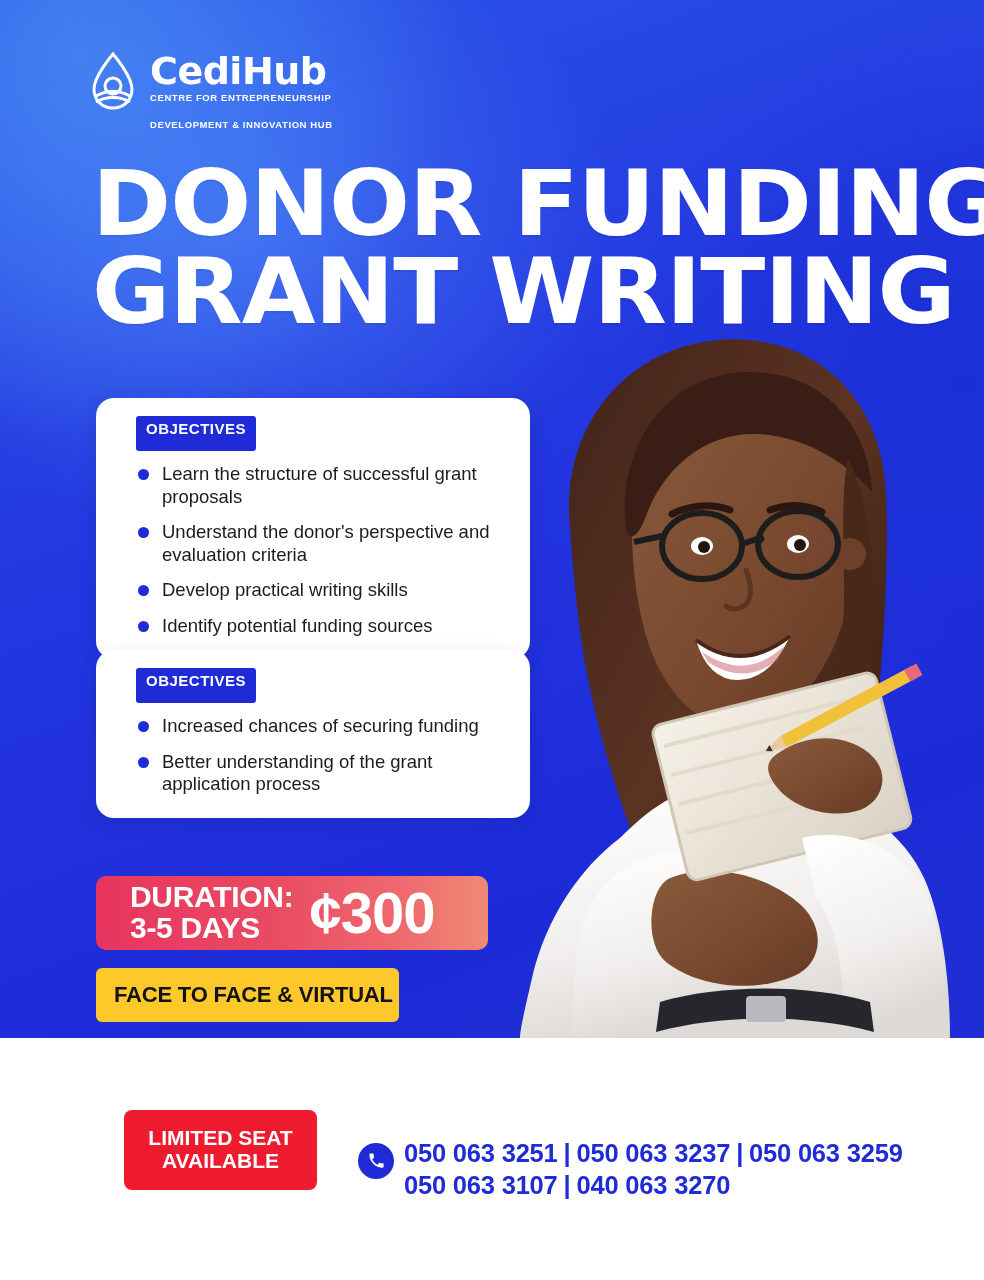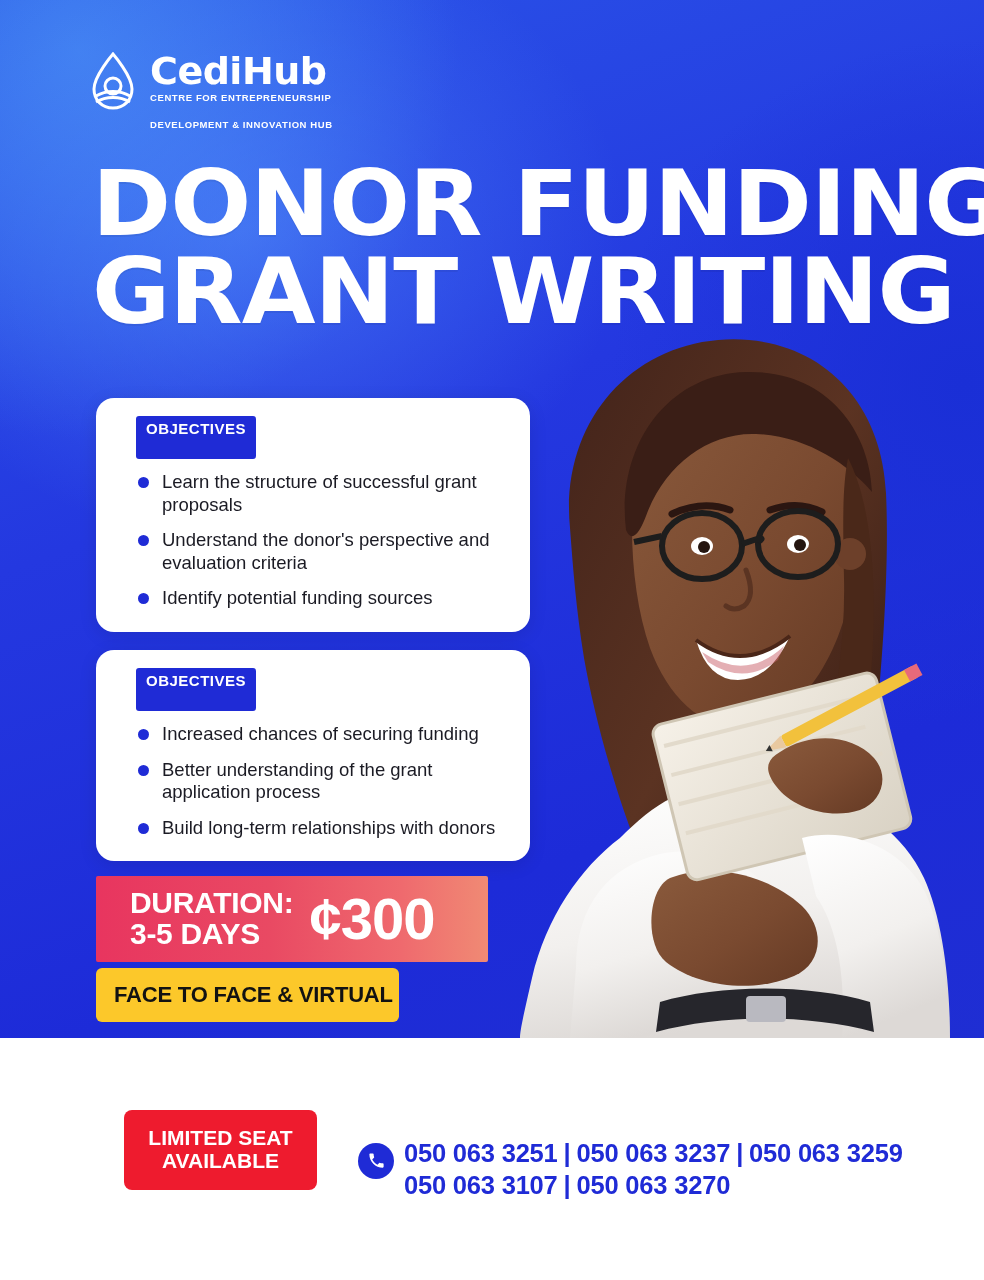--- a/index.html
+++ b/index.html
@@ -86,21 +86,21 @@
     border-radius:18px;
     z-index:3;
     box-shadow: 0 4px 18px rgba(0,0,0,.10);
   }
   .card-1 { left:96px; top:398px; width:434px; padding:18px 20px 22px 20px; }
   .card-2 { left:96px; top:650px; width:434px; padding:18px 20px 22px 20px; }
   .card-tag {
     display:inline-block;
     background:#1f2bd6; color:#fff;
     font-size:15px; font-weight:bold; letter-spacing:.5px;
-    padding:4px 10px 22px 10px;
+    padding:4px 10px 14px 10px;
     border-radius:3px;
     margin-left:20px;
     margin-bottom:12px;
   }
   .bullets { list-style:none; padding-left:20px; }
   .bullets li {
     position:relative;
     padding-left:26px;
     margin-bottom:13px;
     color:#1b1b24;
@@ -112,22 +112,22 @@
   .bullets li::before {
     content:"";
     position:absolute; left:2px; top:6px;
     width:11px; height:11px; border-radius:50%;
     background:#1f2bd6;
   }
 
   
   .price-bar {
     position:absolute; left:96px; top:876px;
-    width:392px; height:86px;
-    border-radius:2px;
+    width:392px; height:74px;
+    border-radius:10px;
     background: linear-gradient(90deg, #e8355f 0%, #e94a63 45%, #ef6a6e 78%, #f08a74 100%);
     display:flex; align-items:center;
     z-index:3;
     overflow:hidden;
   }
   .duration {
     color:#fff; font-weight:bold;
     font-size:30px; line-height:1.02;
     padding-left:34px;
     letter-spacing:-0.3px;
@@ -301,30 +301,30 @@
   <div class="headline">
     <div>DONOR FUNDING</div>
     <div>GRANT WRITING</div>
   </div>
 
   <div class="card card-1">
     <div class="card-tag">OBJECTIVES</div>
     <ul class="bullets">
       <li>Learn the structure of successful grant proposals</li>
       <li>Understand the donor's perspective and evaluation criteria</li>
+      <li>Develop practical writing skills</li>
       <li>Identify potential funding sources</li>
     </ul>
   </div>
 
   <div class="card card-2">
     <div class="card-tag">OBJECTIVES</div>
     <ul class="bullets">
       <li>Increased chances of securing funding</li>
       <li>Better understanding of the grant application process</li>
-      <li>Build long-term relationships with donors</li>
     </ul>
   </div>
 
   <div class="price-bar">
     <div class="duration">
       <div>DURATION:</div>
       <div>3-5 DAYS</div>
     </div>
     <div class="price">¢300</div>
   </div>
@@ -346,19 +346,19 @@
       <div class="phone-icon">
         <svg viewBox="0 0 24 24" xmlns="http://www.w3.org/2000/svg">
           <path fill="#ffffff" d="M6.6 10.8c1.4 2.8 3.8 5.1 6.6 6.6l2.2-2.2c.3-.3.7-.4 1-.2 1.2.4 2.4.6 3.6.6.6 0 1 .4 1 1V20c0 .6-.4 1-1 1C10.6 21 3 13.4 3 4c0-.6.4-1 1-1h3.4c.6 0 1 .4 1 1 0 1.3.2 2.5.6 3.6.1.4 0 .8-.2 1l-2.2 2.2z"></path>
         </svg>
       </div>
       <div class="phone-lines">
         <div>
           <span>050 063 3251</span><span class="sep">|</span><span>050 063 3237</span><span class="sep">|</span><span>050 063 3259</span>
         </div>
         <div>
-          <span>050 063 3107</span><span class="sep">|</span><span>050 063 3270</span>
+          <span>050 063 3107</span><span class="sep">|</span><span>040 063 3270</span>
         </div>
       </div>
     </div>
   </div>
 
 </div>
 
 </body></html>

